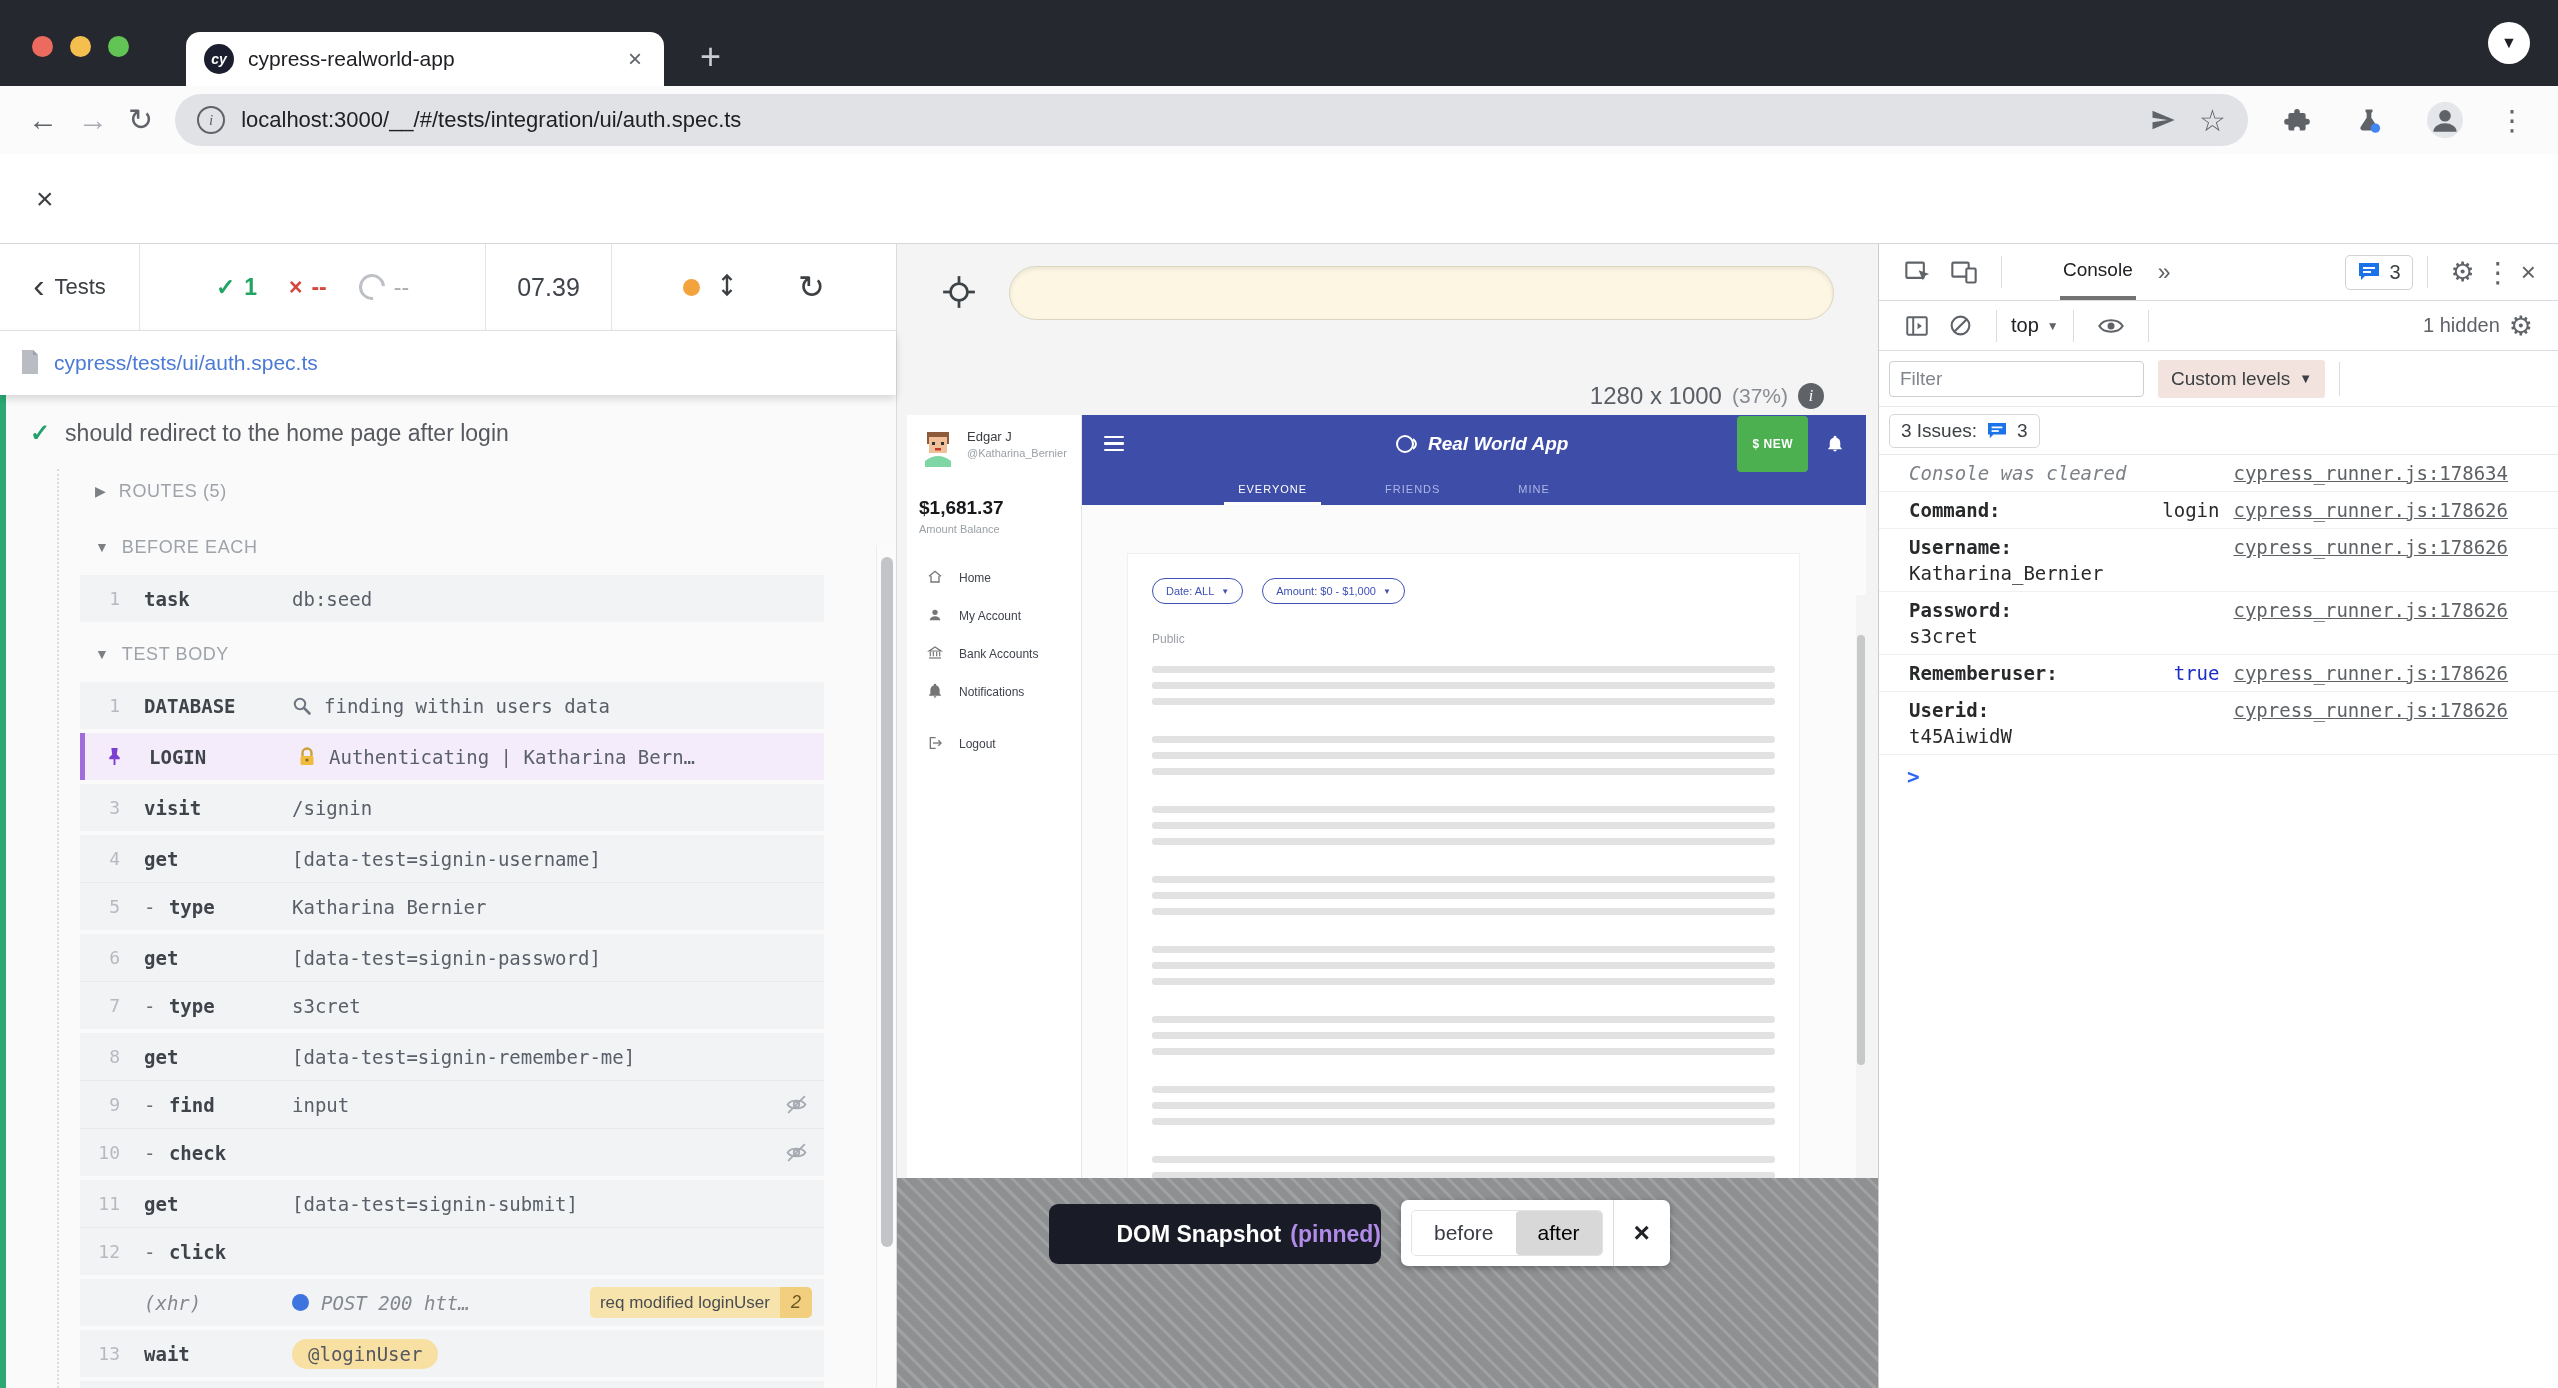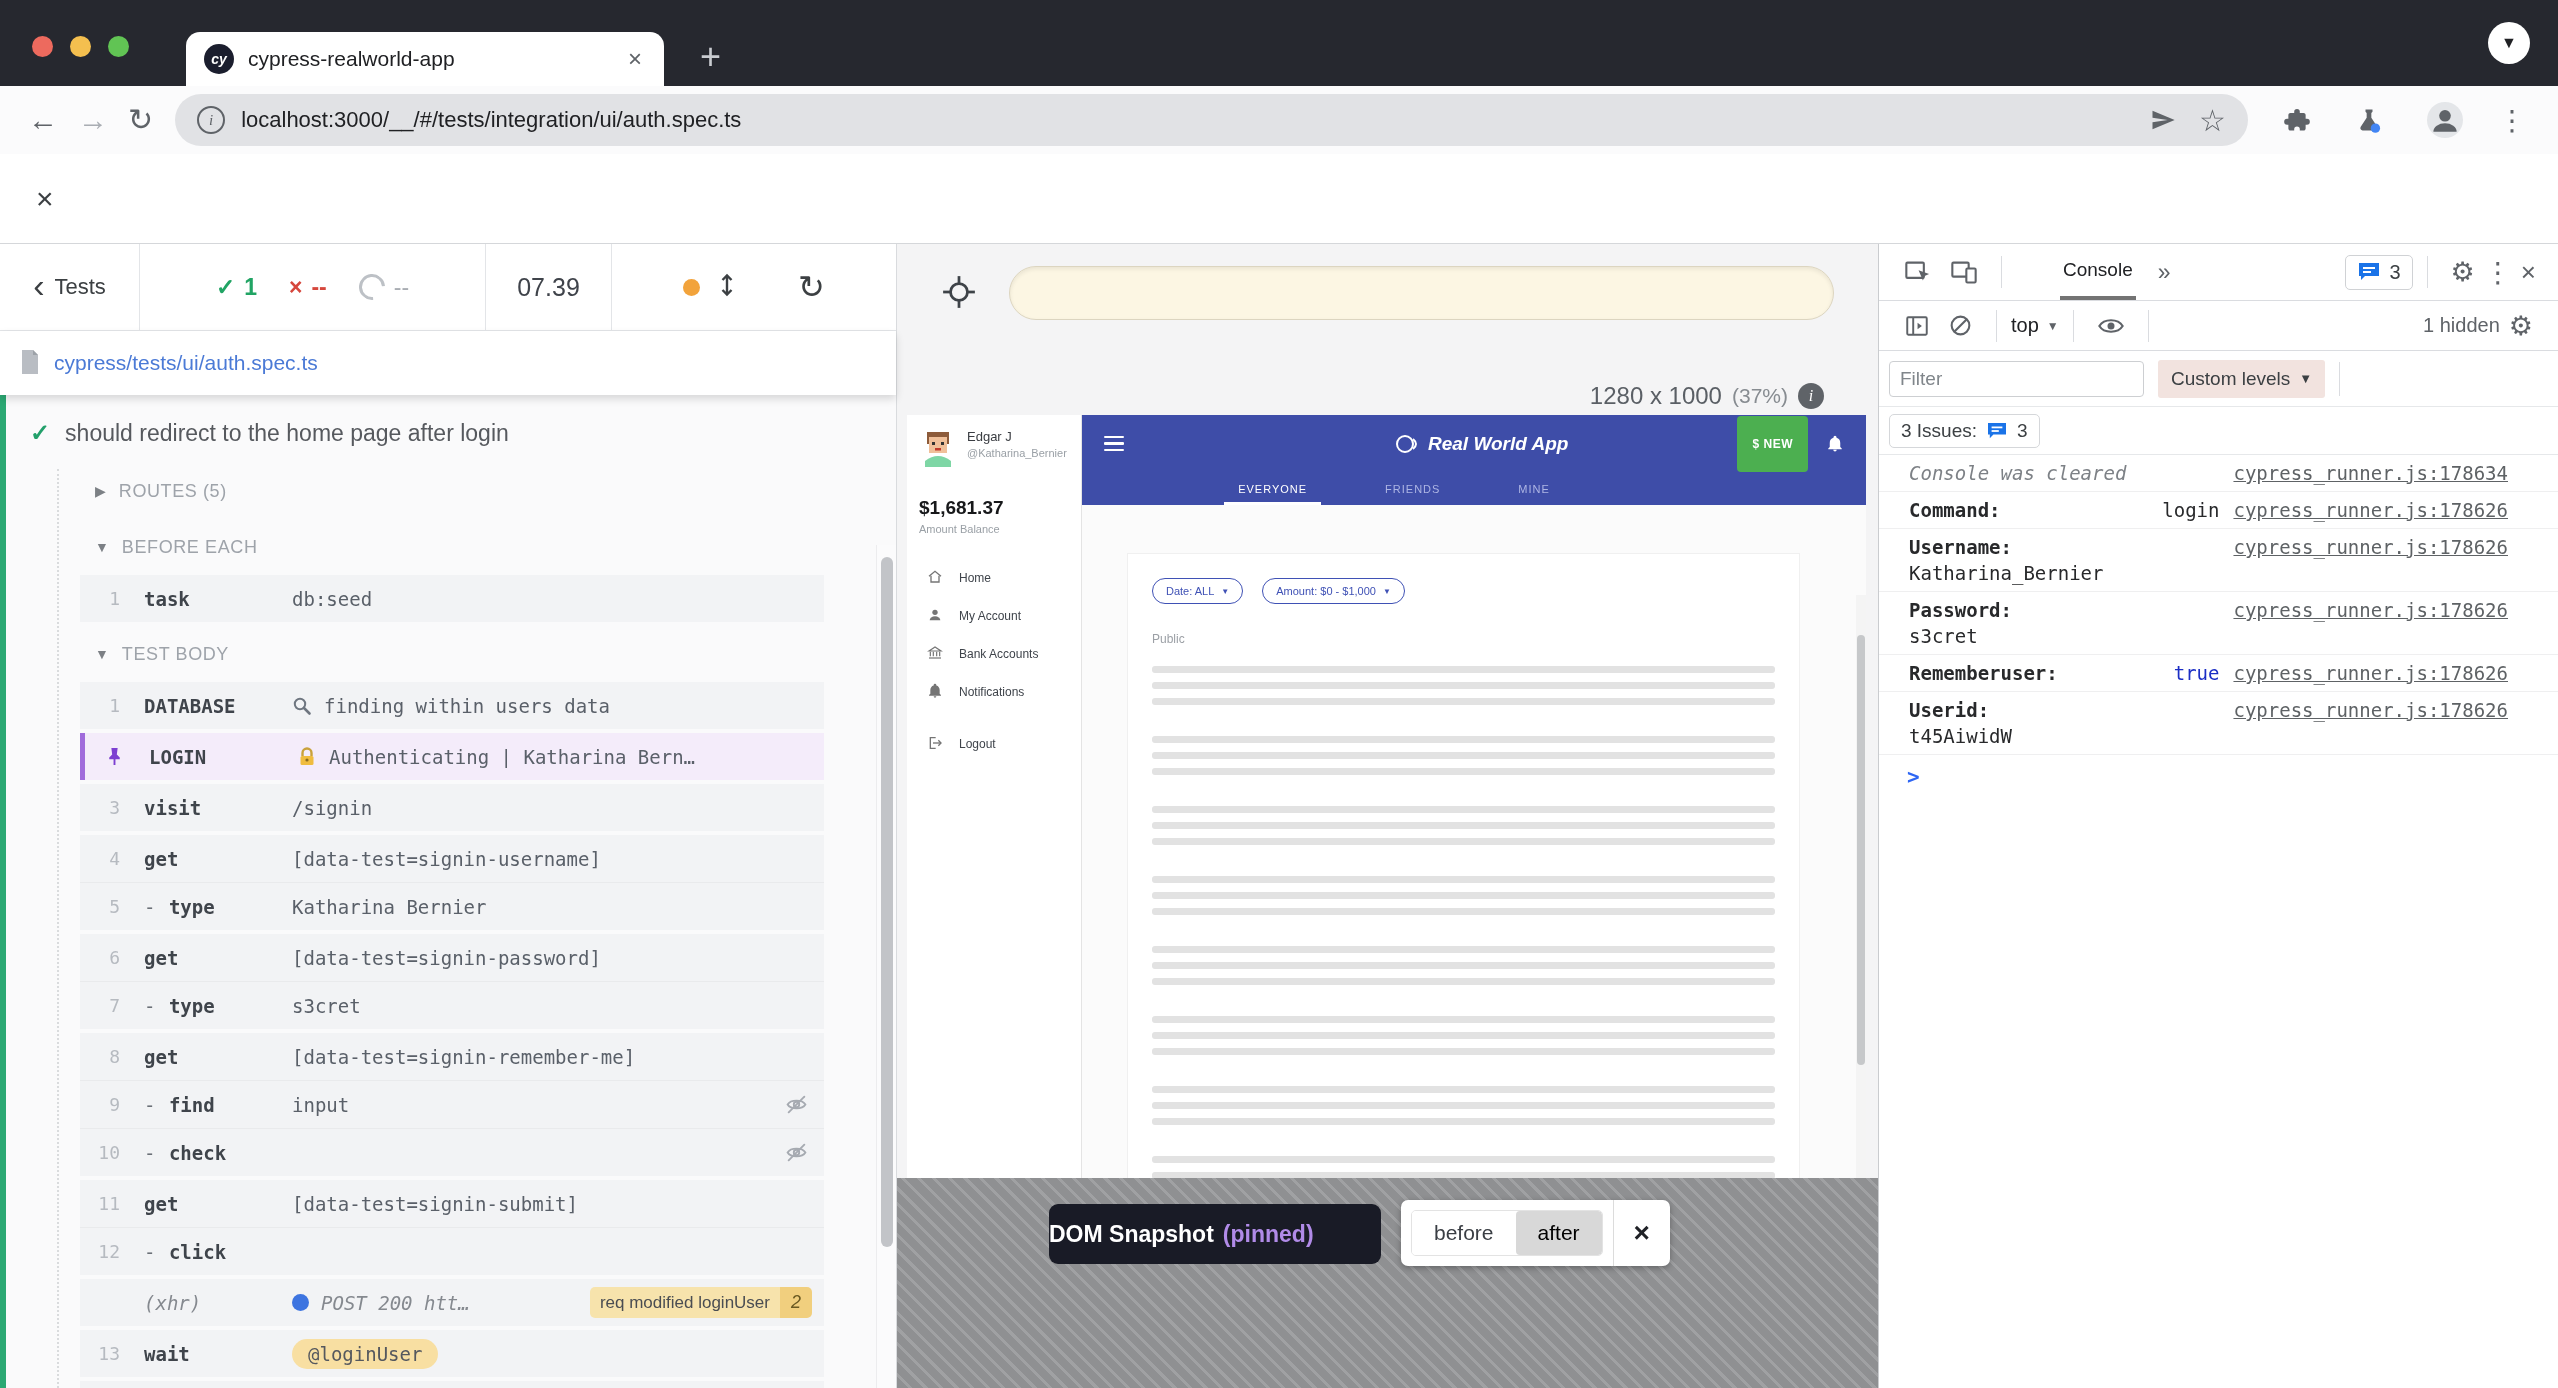--- a/index.html
+++ b/index.html
@@ -117,21 +117,21 @@
   .fpills{display:flex;gap:19px;}
   .fpill{border:1px solid #3F51B5;color:#3F51B5;border-radius:16px;font-size:11px;padding:6px 13px;display:flex;align-items:center;gap:7px;}
   .fpill .v{font-size:8px;}
   .public-lbl{font-size:12px;color:#9CA0A6;margin-top:28px;}
   .sk-groups{margin-top:20px;}
   .sk-group{margin-bottom:31px;}
   .sk-bar{height:7px;border-radius:3px;background:#E2E2E2;margin-bottom:9px;}
   .app-scroll{position:absolute;right:0;top:90px;bottom:0;width:10px;background:#F4F4F4;}
   .app-thumb{position:absolute;right:1px;top:40px;width:8px;height:430px;border-radius:4px;background:#C6C8CA;}
   .band{position:absolute;left:0;right:0;bottom:0;height:210px;background:repeating-linear-gradient(45deg,#8F9092 0 8px,#A0A1A3 8px 11px);}
-  .snap-pill{position:absolute;left:152px;top:26px;width:332px;height:60px;border-radius:9px;background:#191B26;display:flex;align-items:center;justify-content:flex-start;gap:9px;font-size:23px;color:#fff;font-weight:bold;}
+  .snap-pill{position:absolute;left:152px;top:26px;width:332px;height:60px;border-radius:9px;background:#191B26;display:flex;align-items:center;justify-content:flex-end;gap:9px;font-size:23px;color:#fff;font-weight:bold;}
   .snap-pill .pinned{color:#B18BE8;font-weight:bold;}
   .snap-ctrl{position:absolute;left:504px;top:22px;height:66px;border-radius:7px;background:#fff;display:flex;align-items:center;box-shadow:0 2px 6px rgba(0,0,0,.3);}
   .toggle{display:flex;margin:0 10px;border:1px solid #E3E3E3;border-radius:5px;overflow:hidden;}
   .tog{font-size:21px;color:#3A3E44;padding:10px 22px;background:#fff;}
   .tog.sel{background:#D8D8D8;border-radius:4px;color:#000000;}
   .snap-x{font-size:28px;font-weight:bold;color:#1F2126;padding:0 20px;border-left:1px solid #DCDCDC;align-self:stretch;display:flex;align-items:center;}
 
   
   .devtools{width:680px;flex:none;background:#fff;border-left:1px solid #CACCCF;box-sizing:border-box;display:flex;flex-direction:column;}
   .dt-row{display:flex;align-items:center;flex:none;box-sizing:border-box;}

